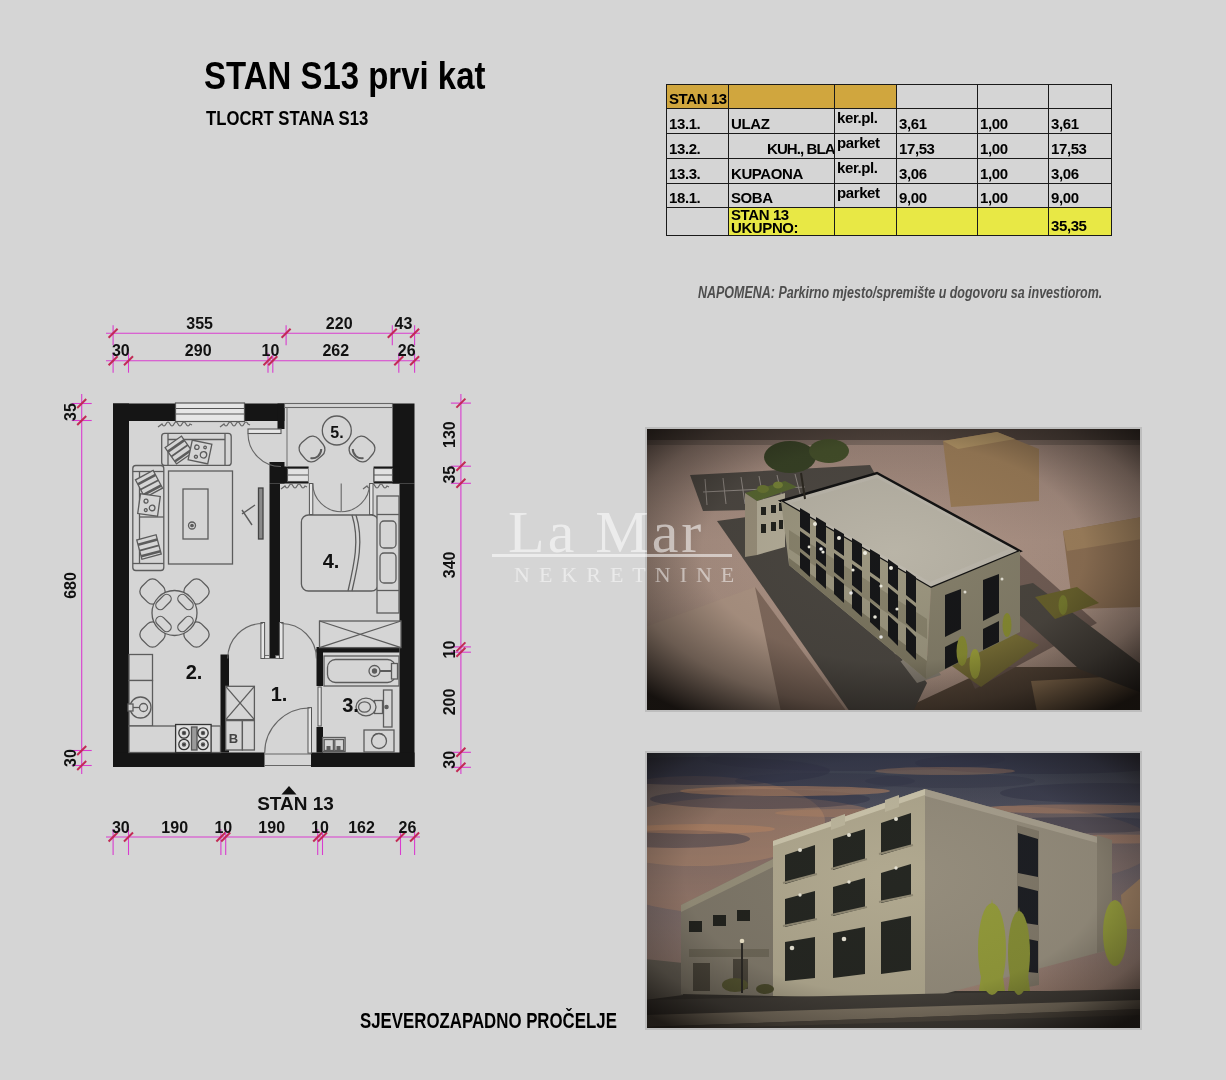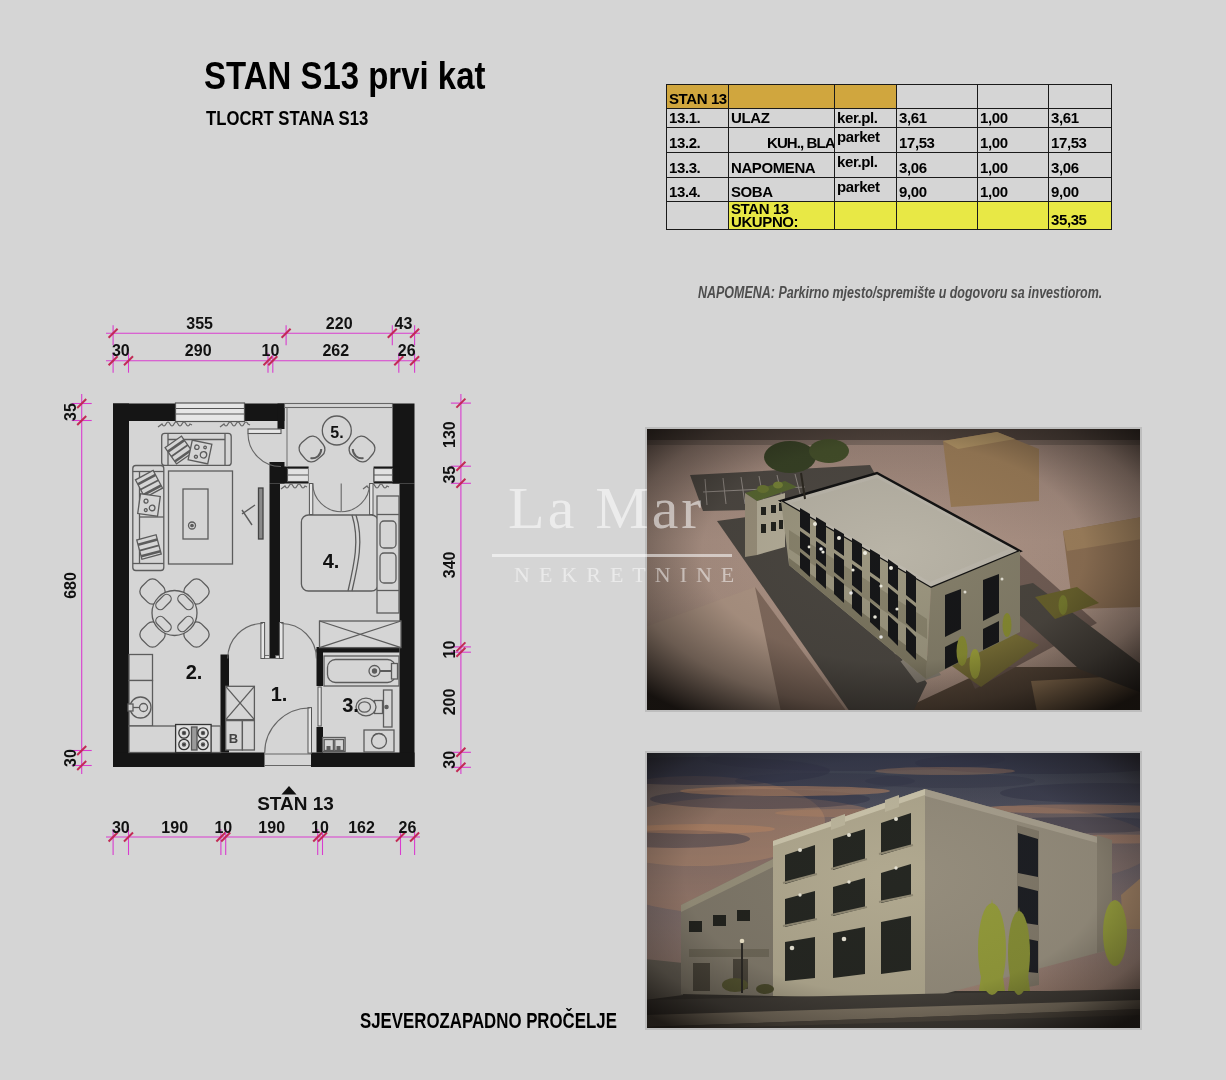--- a/index.html
+++ b/index.html
@@ -31,49 +31,49 @@
   <tbody>
       <tr style="height:24px;background:#d5d5d5;">
     <td style="background:#d0a63e;">STAN 13</td>
         <td style="background:#d0a63e;"></td>
         <td style="background:#d0a63e;"></td>
         <td></td>
         <td></td>
         <td></td>
   </tr>
 
-  <tr style="height:19px;">
+  <tr style="height:25px;">
         <td>13.1.</td>
         <td>ULAZ</td>
         <td style="vertical-align:top;">ker.pl.</td>
         <td class="num">3,61</td>
         <td class="num">1,00</td>
         <td class="num">3,61</td>
       </tr>
 
   <tr style="height:25px;margin-left:20px;">
         <td>13.2.</td>
         <td style="letter-spacing:-0.9px;padding-left:38px;">KUH., BLA. I DB</td>
         <td style="vertical-align:top;">parket</td>
         <td class="num">17,53</td>
         <td class="num">1,00</td>
         <td class="num">17,53</td>
       </tr>
 
   <tr style="height:25px;margin-left:13px;">
         <td>13.3.</td>
-        <td>NAPOMENA</td>
+        <td>KUPAONA</td>
         <td style="vertical-align:top;">ker.pl.</td>
         <td class="num">3,06</td>
         <td class="num">1,00</td>
         <td class="num">3,06</td>
       </tr>
 
   <tr style="height:24px;">
-        <td>13.4.</td>
+        <td>18.1.</td>
         <td>SOBA</td>
         <td style="vertical-align:top;">parket</td>
         <td class="num">9,00</td>
         <td class="num">1,00</td>
         <td class="num">9,00</td>
       </tr>
 
 
   <tr style="height:26px;">
         <td></td>
@@ -718,17 +718,17 @@
 <ellipse cx="120" cy="238" rx="9" ry="5" fill="#4e4e2e"></ellipse>
 
 <rect x="96" y="192" width="2" height="50" fill="#2c2a26"></rect>
 <circle cx="97" cy="190" r="2.3" fill="#f5ecd0"></circle>
 
 <rect x="0" y="0" width="497" height="279" fill="url(#vig2)"></rect>
 
 <rect x="1" y="1" width="495" height="277" fill="none" stroke="#bdbdbd" stroke-width="2"></rect>
 </svg>
 
-<div class="abs" style="left:508px;top:474px;font-family:'Liberation Serif',serif;font-size:60px;color:rgba(255,255,255,0.55);letter-spacing:3px;">La Mar</div>
+<div class="abs" style="left:508px;top:498px;font-family:'Liberation Serif',serif;font-size:60px;color:rgba(255,255,255,0.55);letter-spacing:3px;">La Mar</div>
 
 <div class="abs" style="left:492px;top:554px;width:240px;height:2.5px;background:rgba(255,255,255,0.55);"></div>
 
 <div class="abs" style="left:514px;top:562px;font-family:'Liberation Serif',serif;font-size:22px;color:rgba(255,255,255,0.5);letter-spacing:9px;">NEKRETNINE</div>
 
 </body></html>

